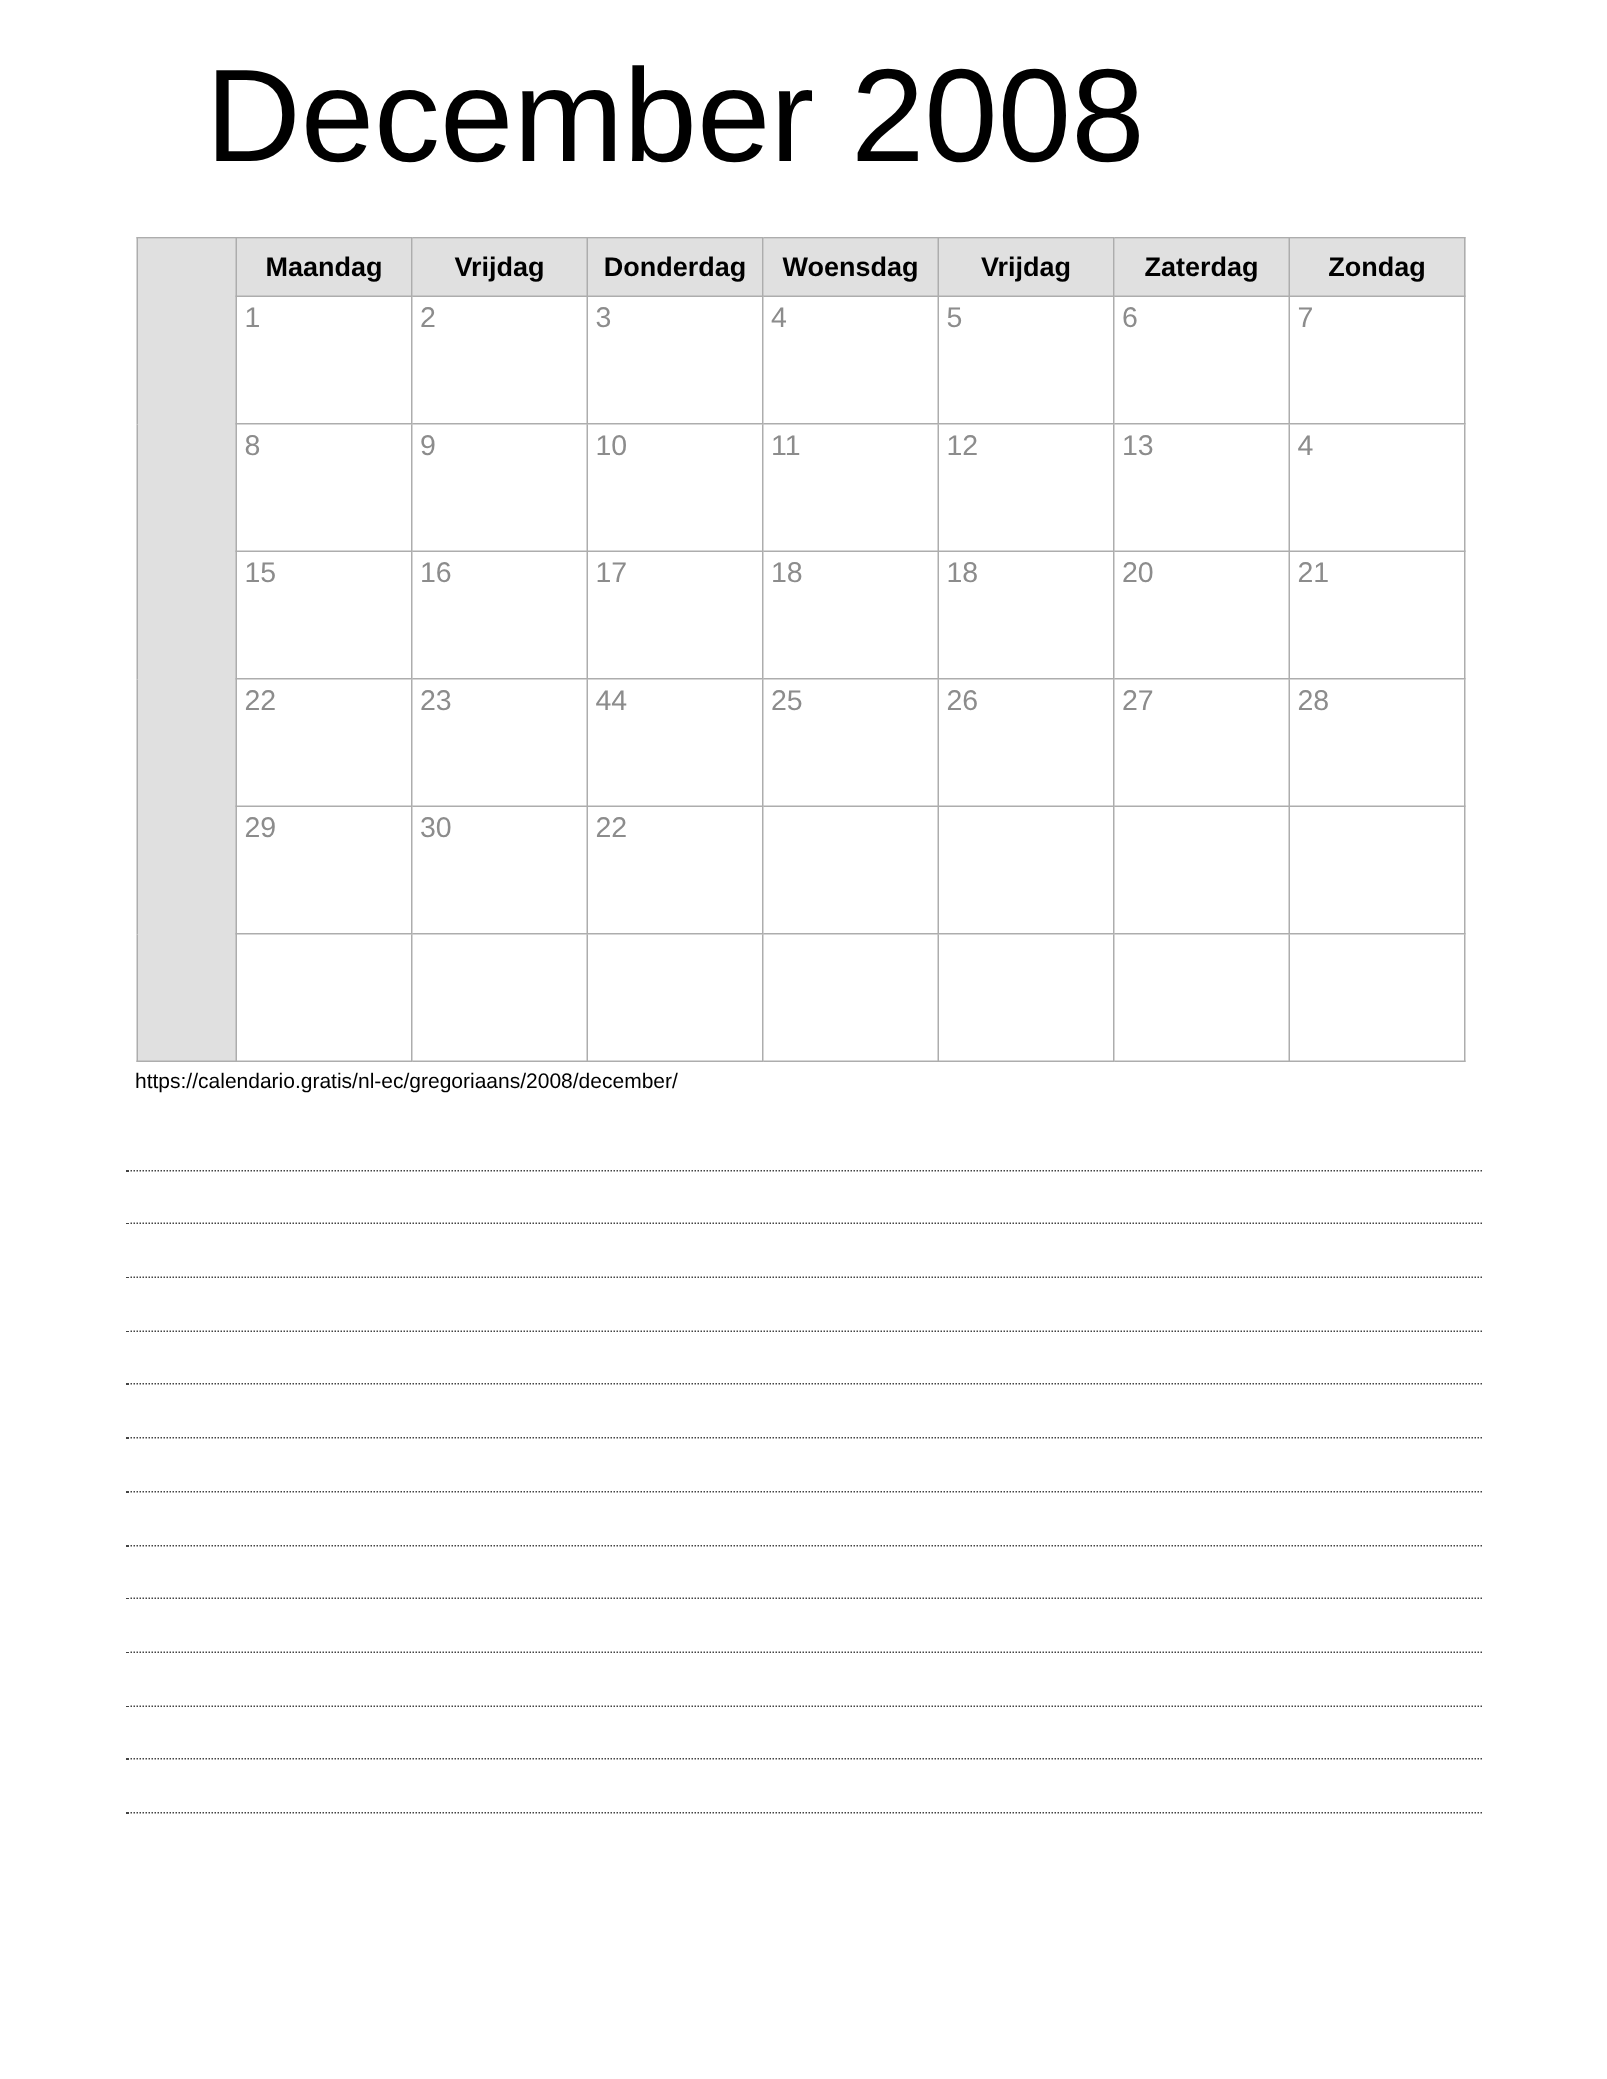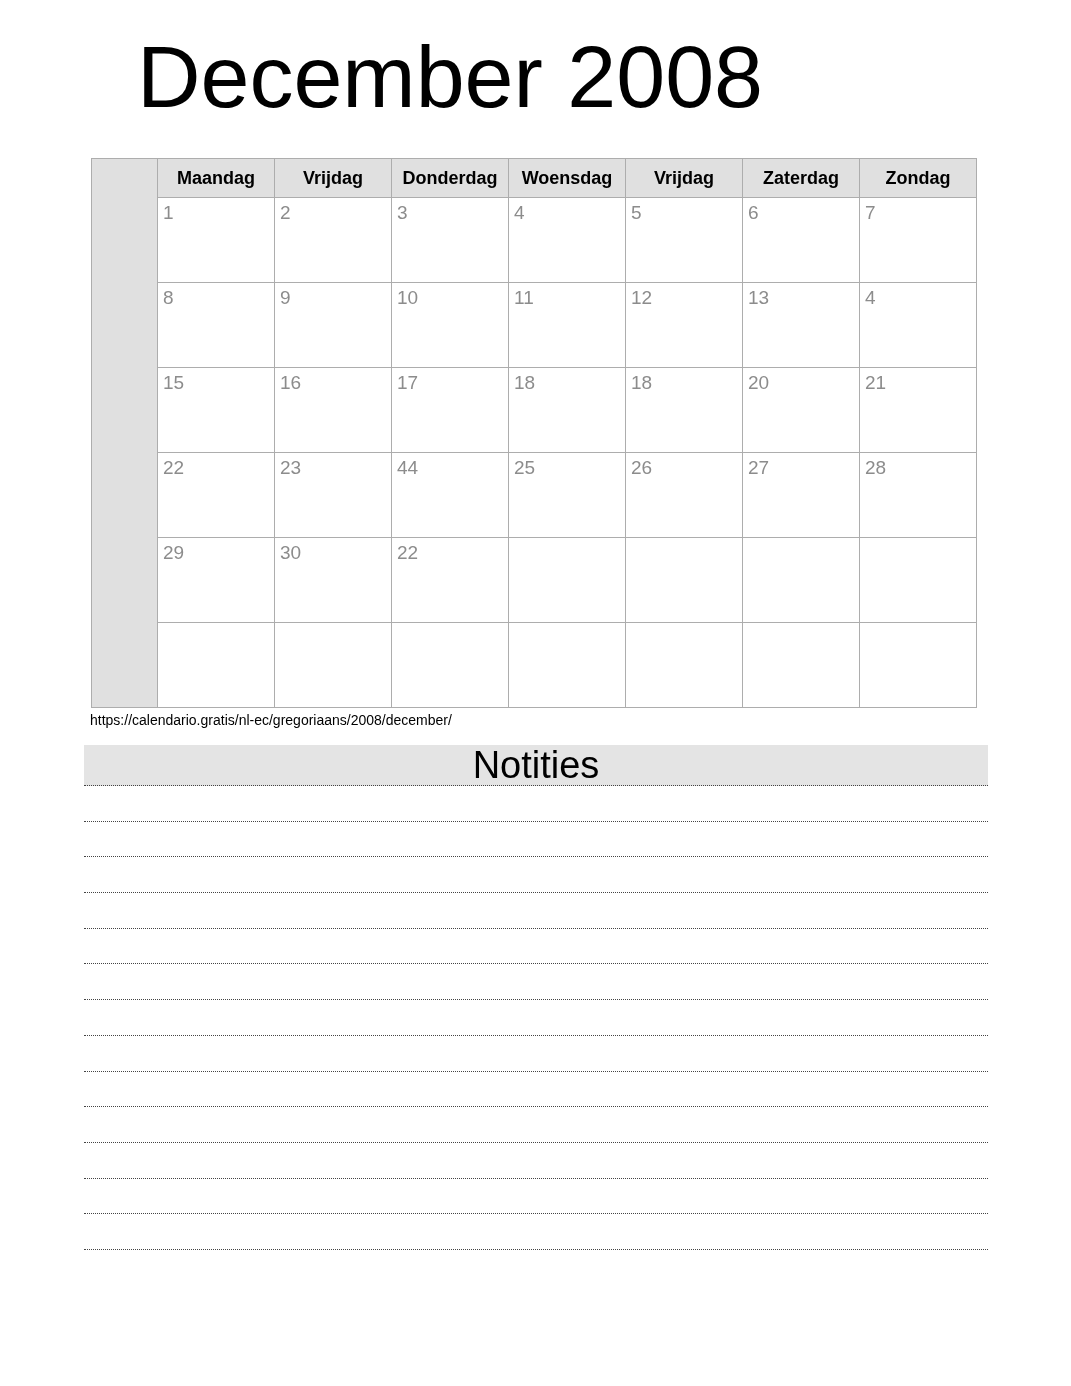--- a/index.html
+++ b/index.html
@@ -134,21 +134,20 @@
           <td class="day-cell"></td>
           <td class="day-cell"></td>
           <td class="day-cell"></td>
         </tr>
       </tbody>
   </table>
 
   <div class="source-url">https://calendario.gratis/nl-ec/gregoriaans/2008/december/</div>
 
   <div class="notes">
-    <div class="notes-header">Notities</div>
     <div id="note-lines" class="note-lines">
         <div class="note-line"></div>
         <div class="note-line"></div>
         <div class="note-line"></div>
         <div class="note-line"></div>
         <div class="note-line"></div>
         <div class="note-line"></div>
         <div class="note-line"></div>
         <div class="note-line"></div>
         <div class="note-line"></div>

